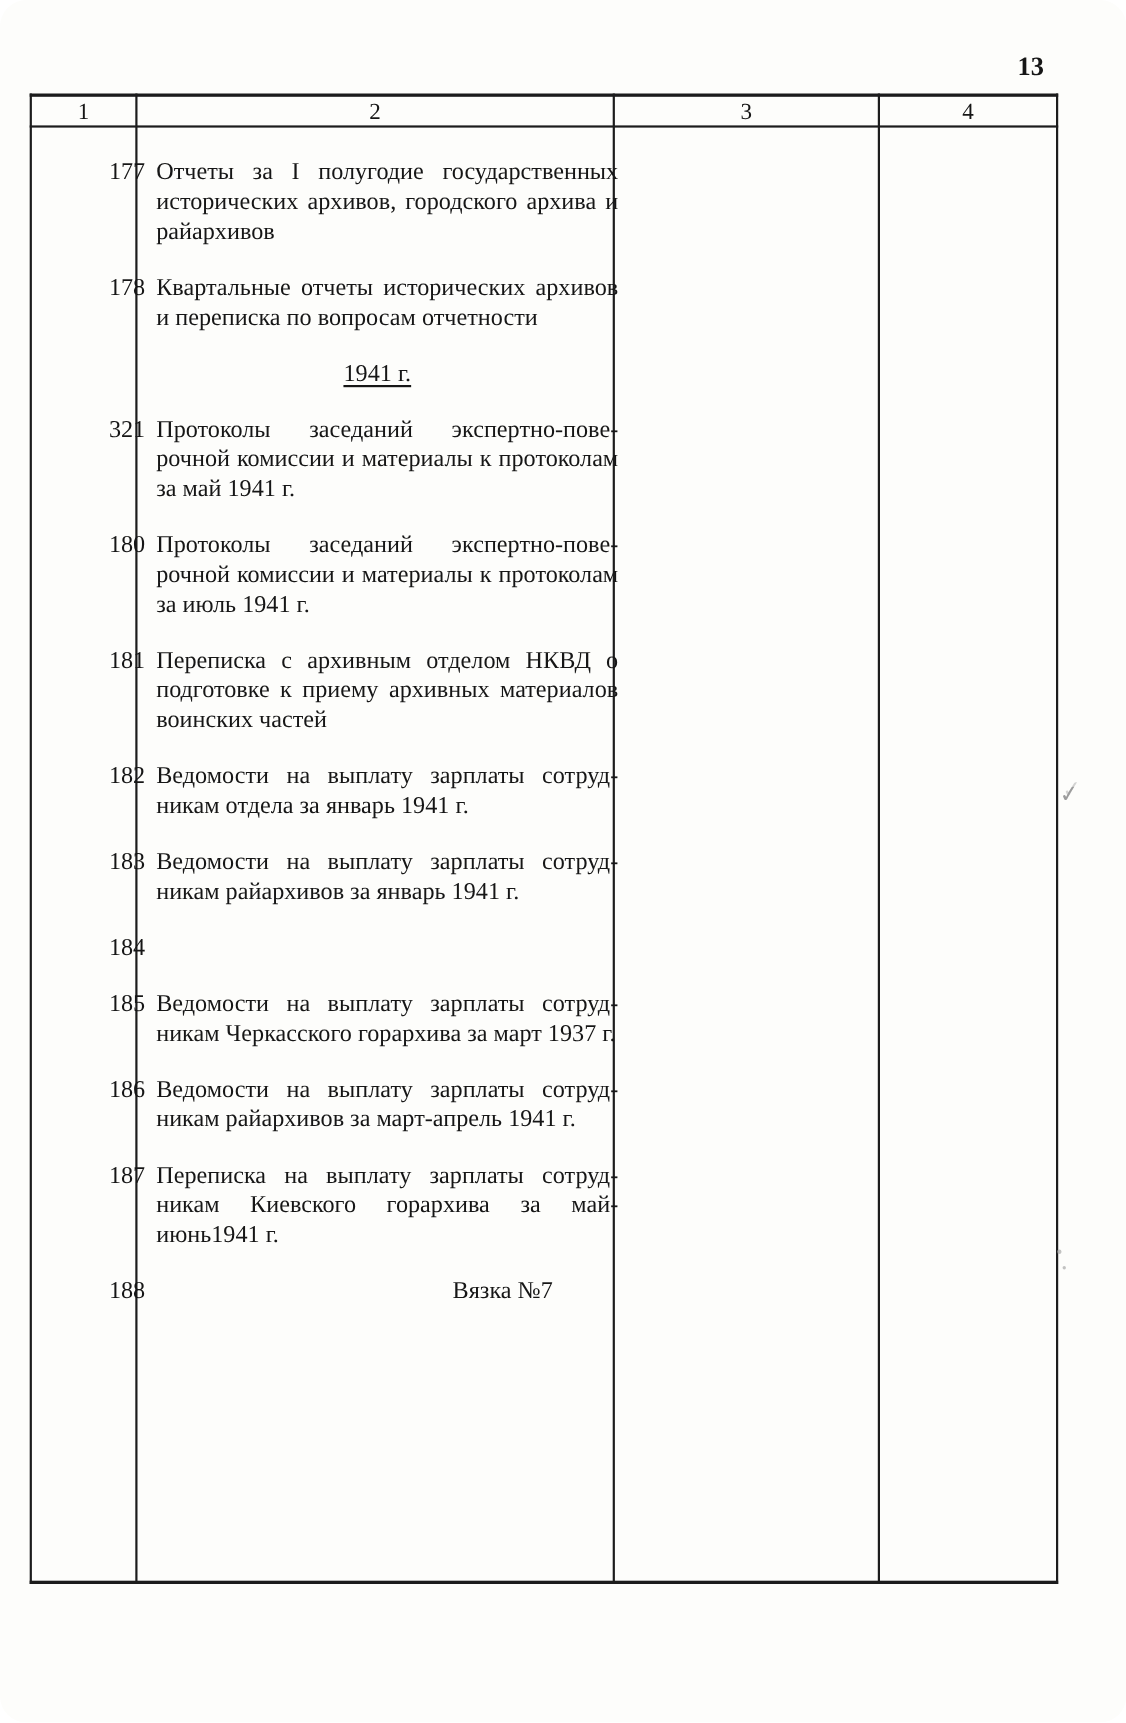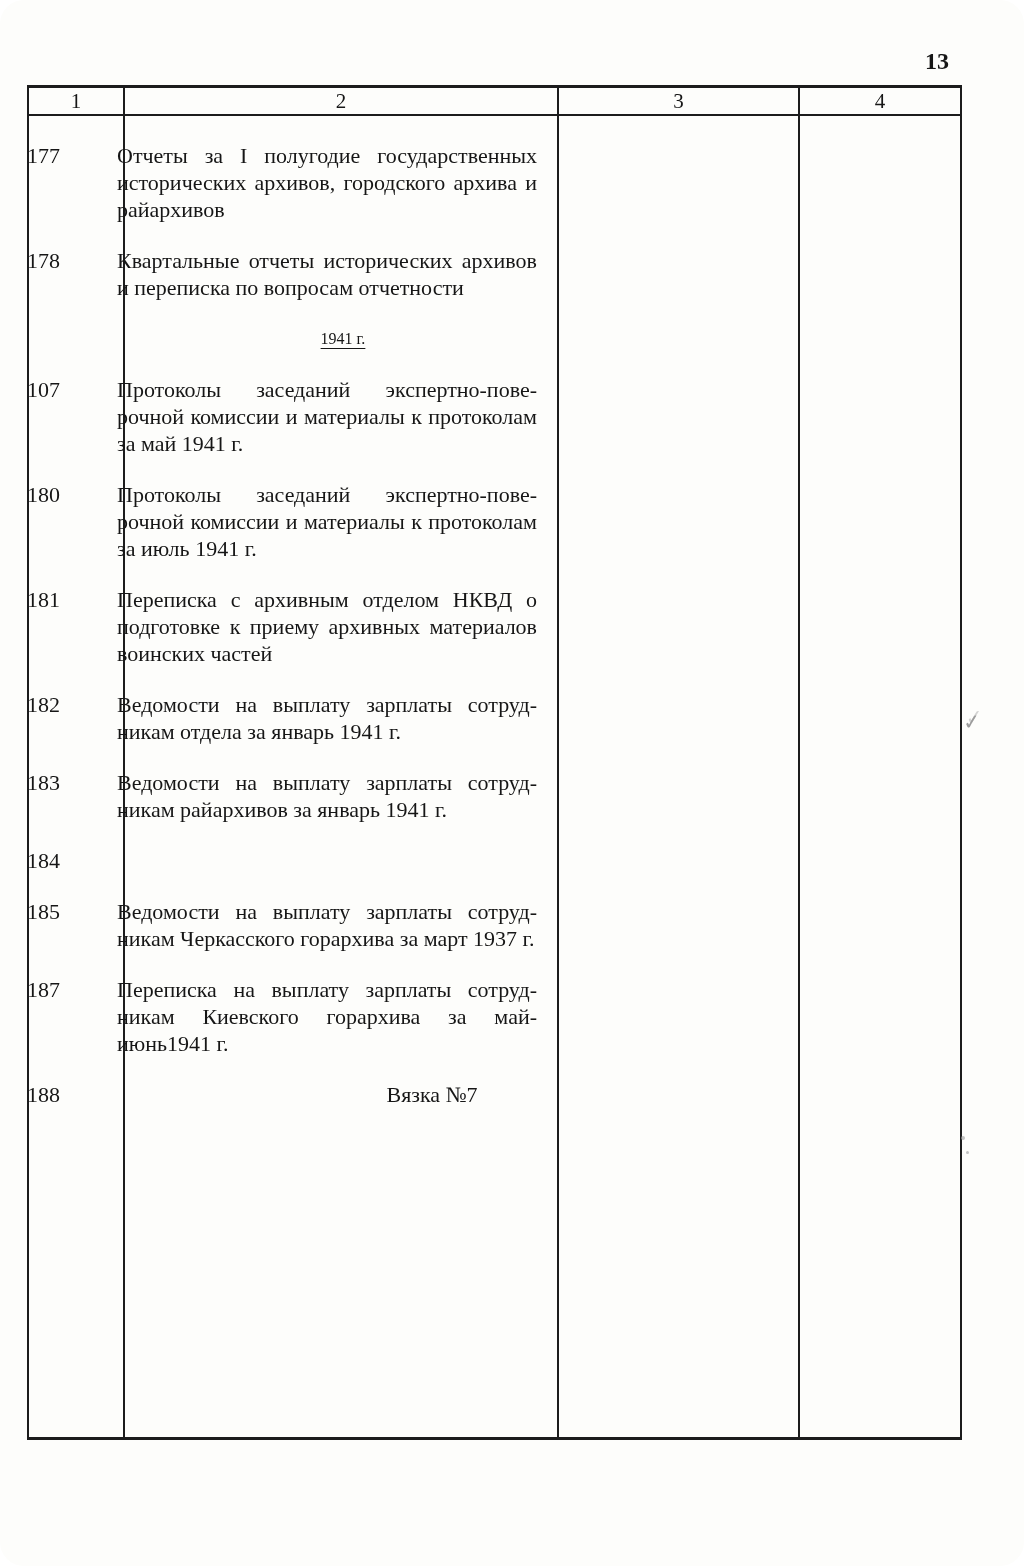--- a/index.html
+++ b/index.html
@@ -77,21 +77,22 @@
   .entry {
     display: flex;
     align-items: flex-start;
     margin-bottom: 24px;
     font-size: 22px;
     line-height: 27px;
   }
   .num {
     flex: none;
     width: 80px;
-    text-align: left;
+    text-align: right;
+    margin-left: 25px;
   }
   .desc {
     flex: none;
     width: 420px;
     margin-left: 10px;
     text-align: justify;
     text-align-last: left;
   }
   .col3-spacer {
     flex: none;
@@ -99,21 +100,21 @@
   }
   .bundle {
     flex: none;
     width: 160px;
     text-align: center;
   }
   .section-heading {
     margin: 0 0 24px 106px;
     width: 420px;
     text-align: center;
-    font-size: 16px;
+    font-size: 22px;
     line-height: 27px;
     text-decoration: underline;
     text-underline-offset: 4px;
   }
   
   .checkmark {
     position: absolute;
     left: 963px;
     top: 710px;
     font-size: 21px;
@@ -168,21 +169,21 @@
       <div class="entry">
         <div class="num">178</div>
         <div class="desc">Квартальные отчеты исторических архивов и переписка по вопросам отчетности</div>
         <div class="col3-spacer"></div>
         <div class="bundle"></div>
       </div>
 
       <div class="section-heading">1941 г.</div>
 
       <div class="entry">
-        <div class="num">107</div>
+        <div class="num">321</div>
         <div class="desc">Протоколы заседаний экспертно-пове­рочной комиссии и материалы к про­токолам за май 1941 г.</div>
         <div class="col3-spacer"></div>
         <div class="bundle"></div>
       </div>
 
       <div class="entry">
         <div class="num">180</div>
         <div class="desc">Протоколы заседаний экспертно-пове­рочной комиссии и материалы к про­токолам за июль 1941 г.</div>
         <div class="col3-spacer"></div>
         <div class="bundle"></div>
@@ -215,20 +216,26 @@
         <div class="bundle"></div>
       </div>
 
       <div class="entry">
         <div class="num">185</div>
         <div class="desc">Ведомости на выплату зарплаты сотруд­никам Черкасского горархива за март 1937 г.</div>
         <div class="col3-spacer"></div>
         <div class="bundle"></div>
       </div>
 
+      <div class="entry">
+        <div class="num">186</div>
+        <div class="desc">Ведомости на выплату зарплаты сотруд­никам райархивов за март-апрель 1941 г.</div>
+        <div class="col3-spacer"></div>
+        <div class="bundle"></div>
+      </div>
 
       <div class="entry">
         <div class="num">187</div>
         <div class="desc">Переписка на выплату зарплаты сотруд­никам Киевского горархива за май-июнь1941 г.</div>
         <div class="col3-spacer"></div>
         <div class="bundle"></div>
       </div>
 
       <div class="entry">
         <div class="num">188</div>

